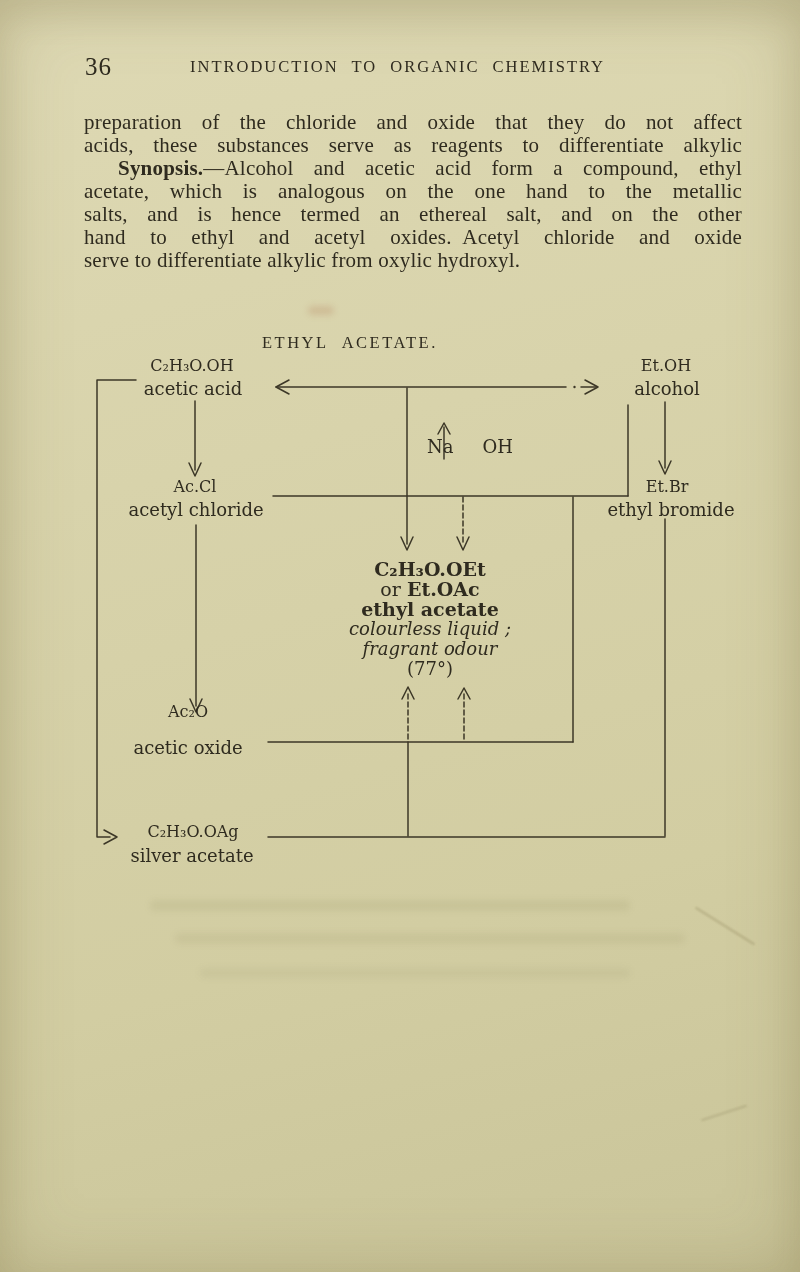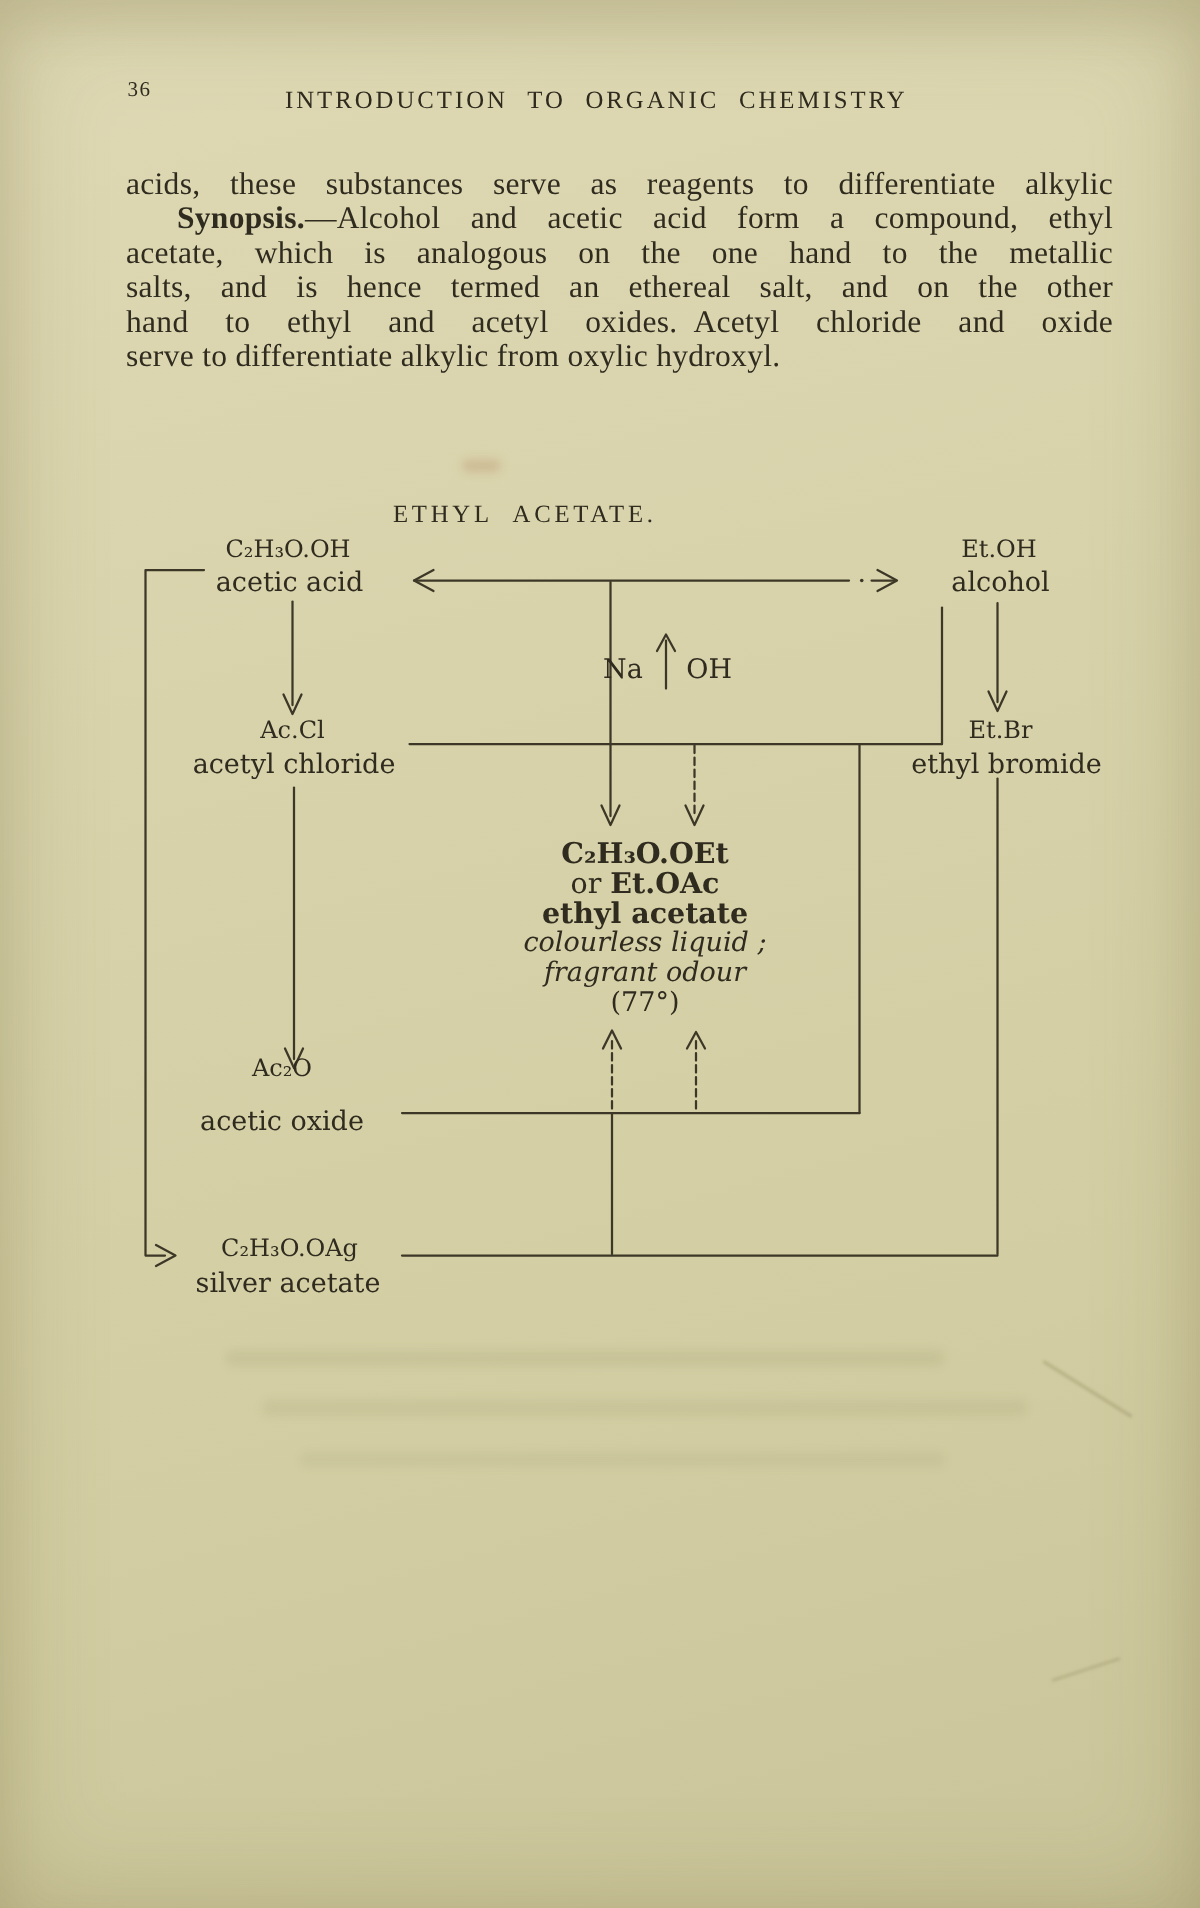--- a/index.html
+++ b/index.html
@@ -8,21 +8,21 @@
     width:800px;height:1272px;
     background:
       linear-gradient(165deg, #ded9b4 0%, #d8d3ab 35%, #d2cda2 70%, #c9c499 100%);
     overflow:hidden;
     font-family:"Liberation Serif", serif;
     color:#2f2b1f;
   }
   .vignette{position:absolute;inset:0;pointer-events:none;
     box-shadow:inset 0 0 70px rgba(118,104,56,.28), inset 0 18px 30px rgba(118,104,56,.12);}
   
-  .pagenum{position:absolute;left:85px;top:53px;font-size:14px;letter-spacing:1px;}
+  .pagenum{position:absolute;left:85px;top:53px;font-size:25px;letter-spacing:1px;}
   .runhead{position:absolute;left:190px;top:57px;font-size:16.5px;letter-spacing:2px;word-spacing:7px;}
   
   .body-text{position:absolute;left:84px;top:111px;width:658px;font-size:21px;}
   .jline{line-height:23px;text-align:justify;text-align-last:justify;letter-spacing:.2px;}
   .lline{line-height:23px;text-align:left;letter-spacing:.2px;}
   .indent{padding-left:34px;}
   .bold{font-weight:700;}
   
   .section-title{position:absolute;left:262px;top:333px;font-size:16.5px;letter-spacing:2.5px;word-spacing:8px;}
   
@@ -30,36 +30,37 @@
       font-family:"DejaVu Serif", serif;line-height:1;}
   .formula{font-size:16px;}
   .sublabel{font-size:18px;}
   .product-block{position:absolute;left:430px;top:559px;transform:translateX(-50%);
       text-align:center;white-space:nowrap;font-family:"DejaVu Serif", serif;}
   .product-block div{line-height:20px;}
   .pf{font-size:19px;font-weight:700;}
   .pit{font-size:18px;font-style:italic;}
   .pbp{font-size:18px;}
   .or-word{font-weight:400;margin-right:6px;}
-  .naoh{position:absolute;left:445px;top:438px;transform:translateX(-50%);
+  .naoh{position:absolute;left:470px;top:438px;transform:translateX(-50%);
       display:flex;gap:29px;font-family:"DejaVu Serif", serif;font-size:18px;line-height:1;}
   
   .lines{position:absolute;inset:0;pointer-events:none;}
   
   .smudge{position:absolute;pointer-events:none;border-radius:6px;filter:blur(3px);}
 </style>
 </head>
 <body>
 
 <div class="page">
 
   <div class="pagenum">36</div>
   <div class="runhead">INTRODUCTION TO ORGANIC CHEMISTRY</div>
 
   <div class="body-text">
+    <div class="jline">preparation of the chloride and oxide that they do not affect</div>
     <div class="jline">acids, these substances serve as reagents to differentiate alkylic</div>
     <div class="jline indent"><span class="bold">Synopsis.</span><span>—Alcohol and acetic acid form a compound, ethyl</span></div>
     <div class="jline">acetate, which is analogous on the one hand to the metallic</div>
     <div class="jline">salts, and is hence termed an ethereal salt, and on the other</div>
     <div class="jline">hand to ethyl and acetyl oxides. Acetyl chloride and oxide</div>
     <div class="lline">serve to differentiate alkylic from oxylic hydroxyl.</div>
   </div>
 
   <div class="section-title">ETHYL ACETATE.</div>
 

